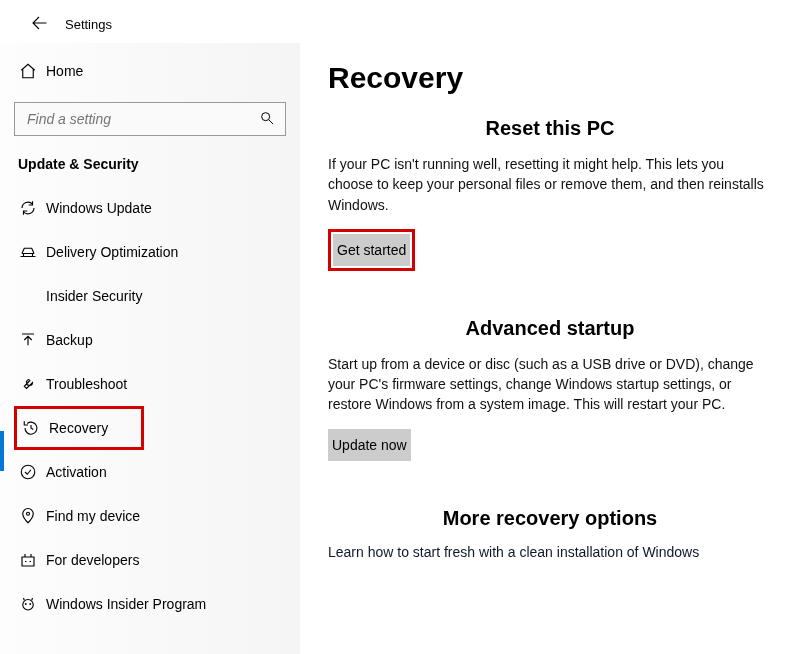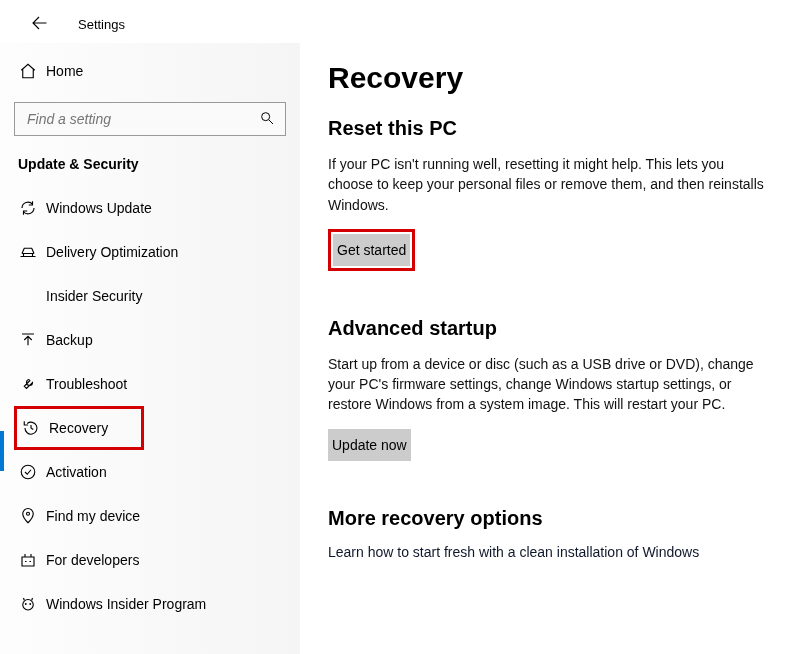--- a/index.html
+++ b/index.html
@@ -10,21 +10,21 @@
     color: #000;
     width: 800px;
     height: 654px;
     overflow: hidden;
     font-size: 14px;
   }
   .header {
     display: flex;
     align-items: center;
     padding: 14px 18px 8px 30px;
-    gap: 30px;
+    gap: 17px;
   }
   .header .back { font-size: 18px; line-height:1; cursor:pointer; }
   .header .title { font-size: 13px; }
   .container { display:flex; height: calc(100% - 42px); }
   .sidebar {
     width: 300px;
     padding: 8px 14px 0 14px;
     background: linear-gradient(90deg, #fdfdfd 0%, #f6f5f5 100%);
     position:relative;
   }
@@ -53,21 +53,21 @@
   .cat-title { font-weight:600; font-size:14px; padding: 10px 4px 14px 4px; }
   .recover-highlight { border: 3px solid #d40000; width: 130px; }
   .active-bar {
     position:absolute; left:0; width:4px; height:40px; background:#0078d4;
   }
   .main {
     flex:1;
     padding: 18px 28px 0 28px;
   }
   .main h1 { font-weight:600; font-size:30px; margin: 0 0 22px 0; }
-  .main h2 { font-weight:600; font-size:20px; margin: 0 0 14px 0; }
+  .main h2 { font-weight:600; font-size:20px; margin: 0 0 14px 0; text-align: center; }
   .main p { font-size:14px; margin:0 0 14px 0; line-height:1.45; color:#111;}
   .btn {
     background:#ccc; border:none;
     padding: 8px 4px; font-size:14px; cursor:pointer;
   }
   .btn-frame { display:inline-block; border:3px solid #d40000; padding:2px; }
   .section-gap { height: 46px; }
   .link { color:#0f172a; font-size:14px; cursor:pointer; }
   svg { stroke:#000; stroke-width:1.5; fill:none; }
 </style>

